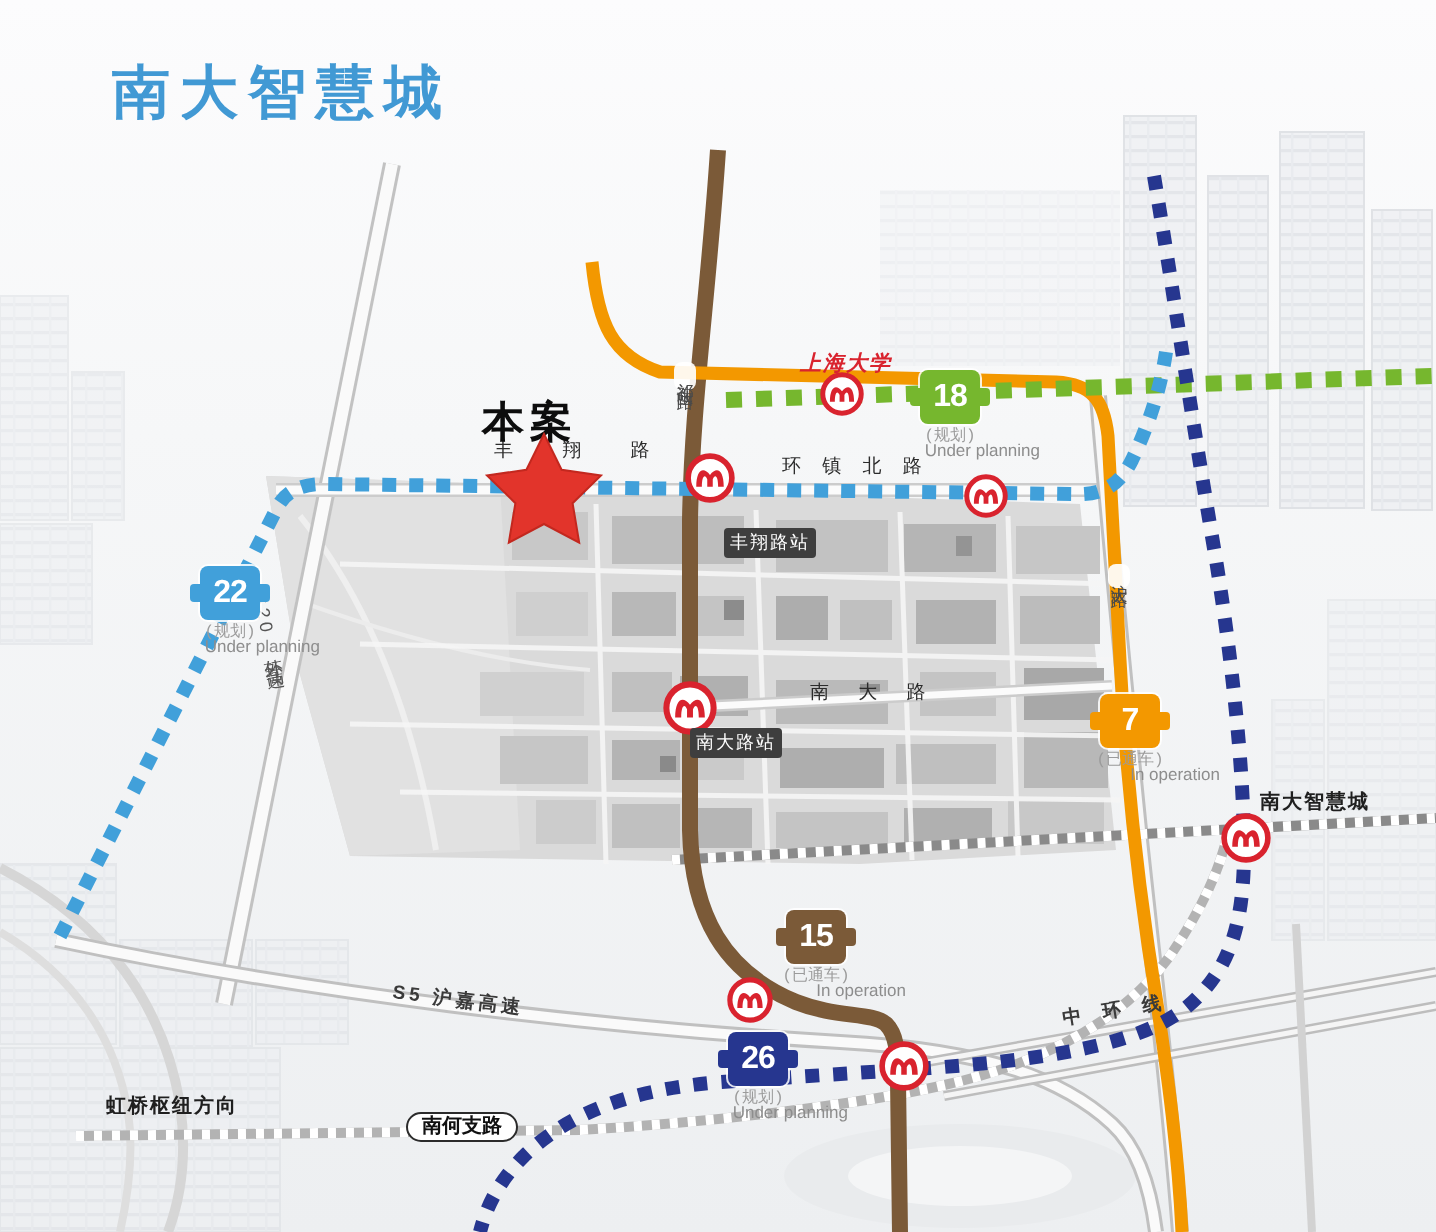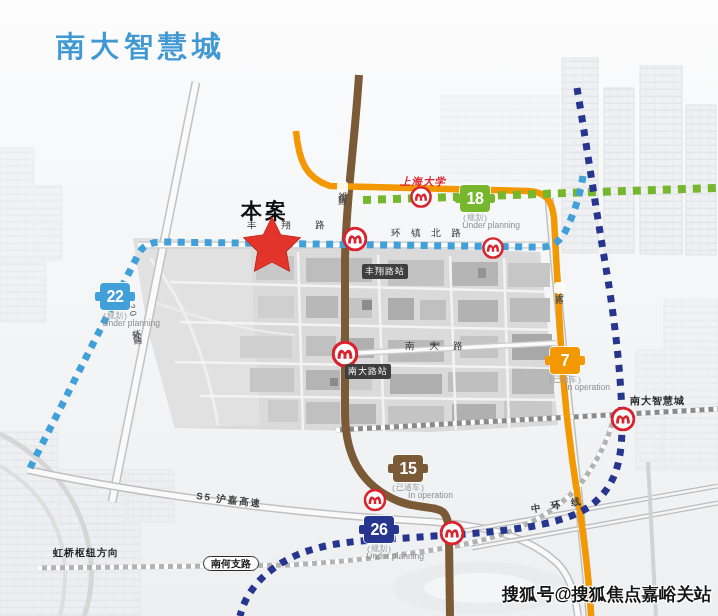--- a/index.html
+++ b/index.html
@@ -238,14 +238,13 @@
   <div class="status-cn" style="left:334px;top:543px;">(规划)</div>
   <div class="status-en" style="left:334px;top:551px;">Under planning</div>
 
   <div class="lbl benan" style="left:241px;top:197px;">本案</div>
   <div class="star-box" style="left:236px;top:211px;">
     <svg width="72" height="72" viewBox="236 211 72 72">
       <polygon points="272,217 280.8,234.9 300.5,237.7 286.3,251.6 289.6,271.3 272,262 254.4,271.3 257.7,251.6 243.5,237.7 263.2,234.9" fill="var(--star)" stroke="#c3281f" stroke-width="1"></polygon>
     </svg>
   </div>
 
-  <div class="watermark" style="left:502px;top:582px;">搜狐号@搜狐焦点嘉峪关站</div>
 </div>
 
 </body></html>

